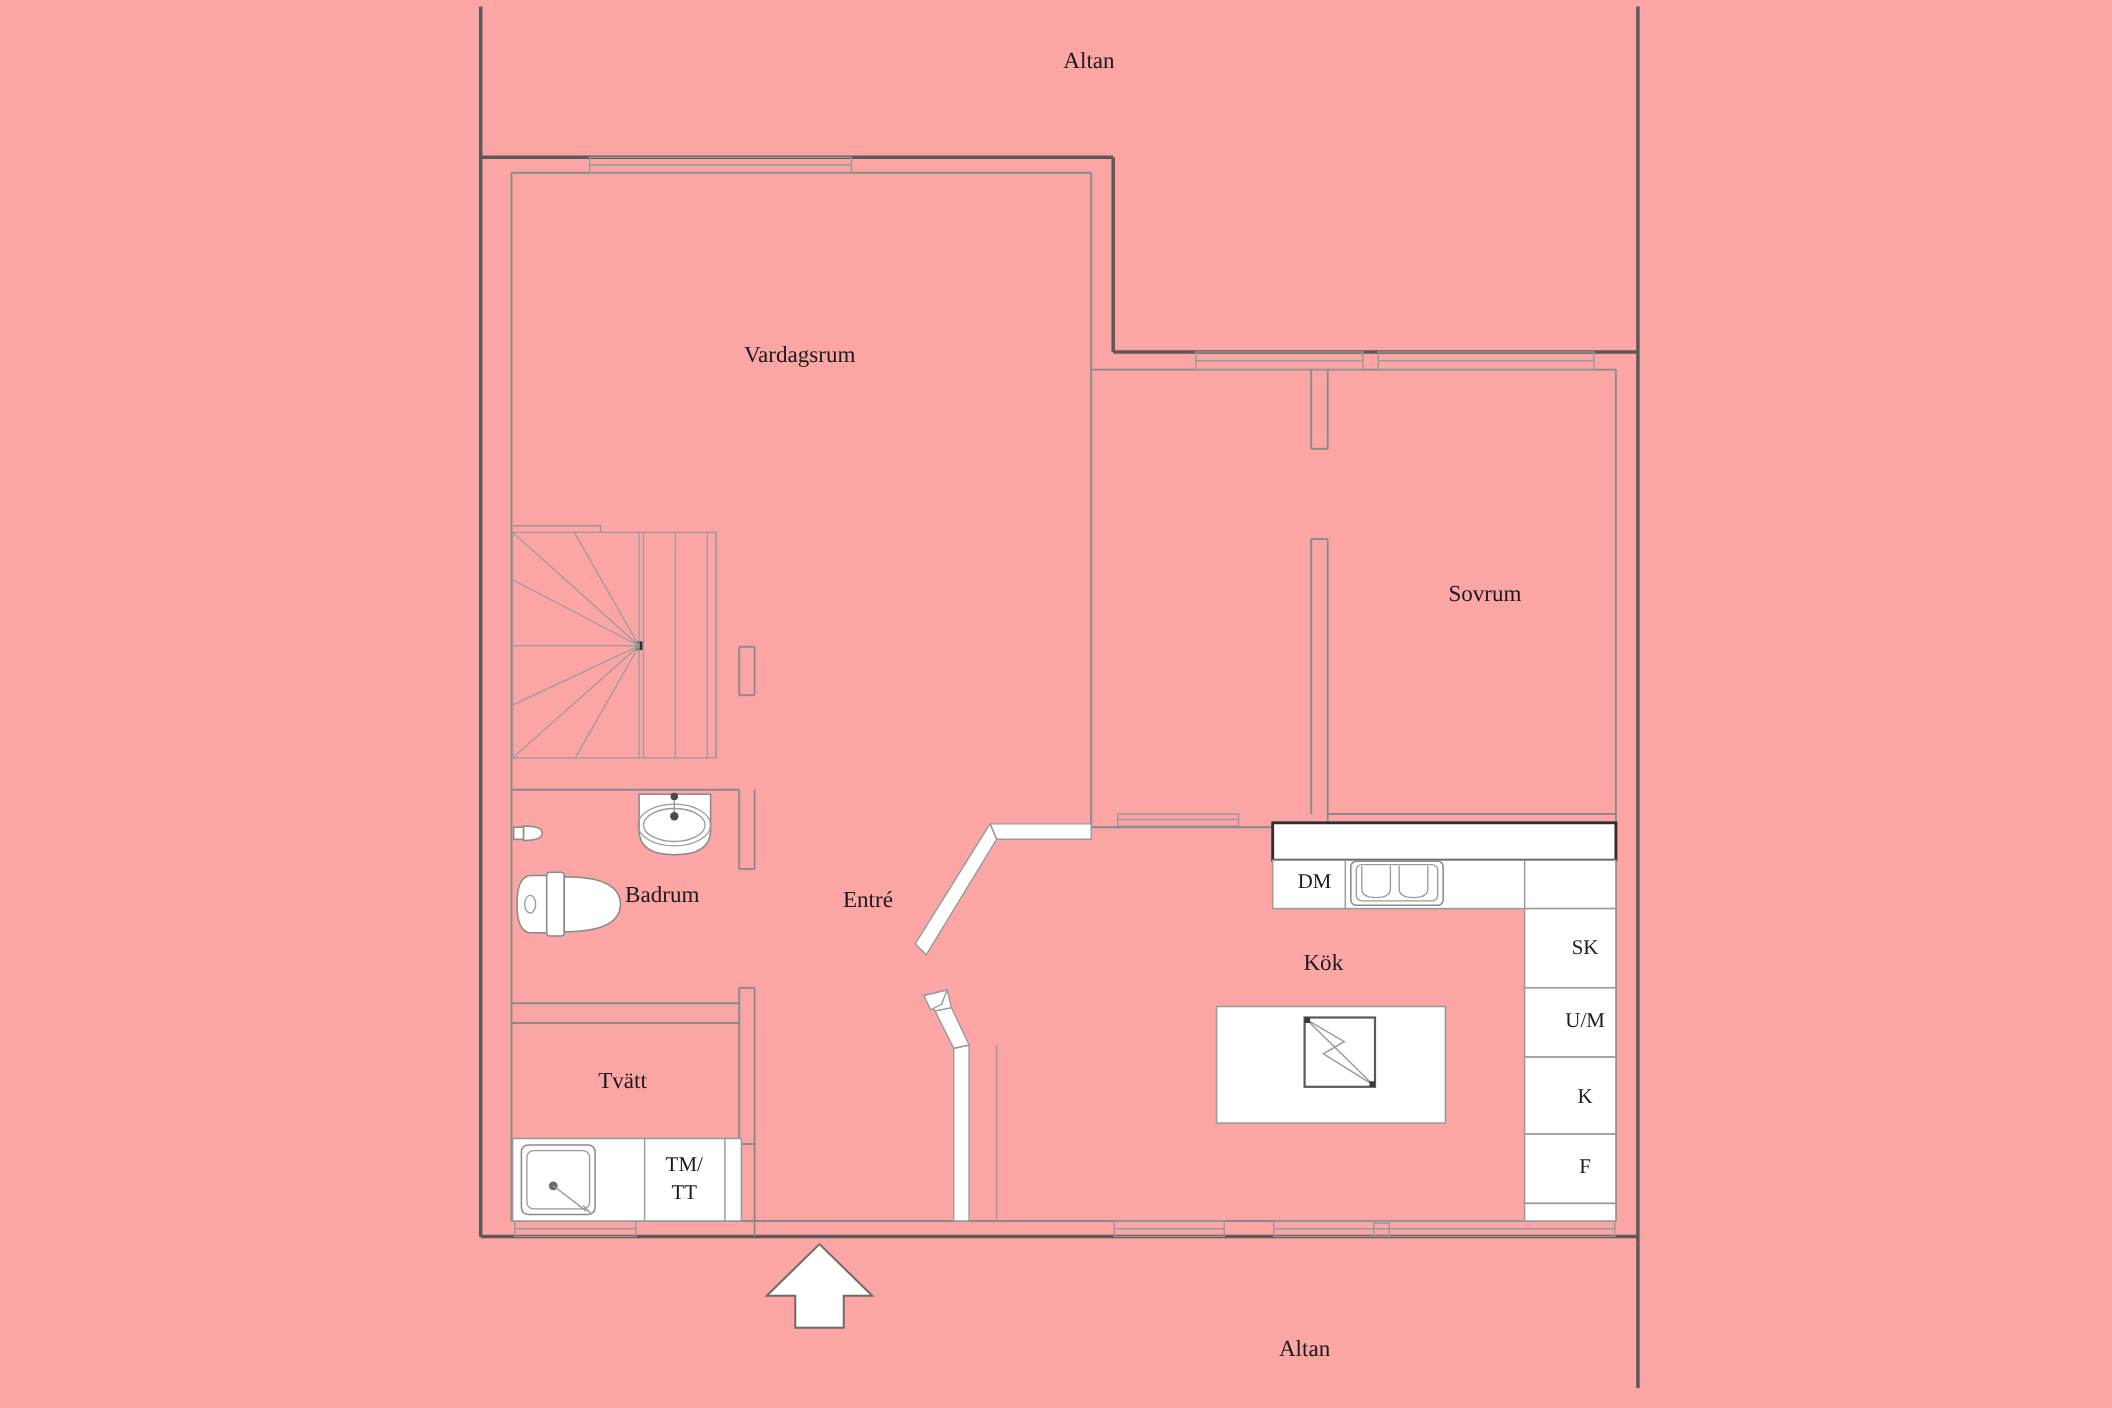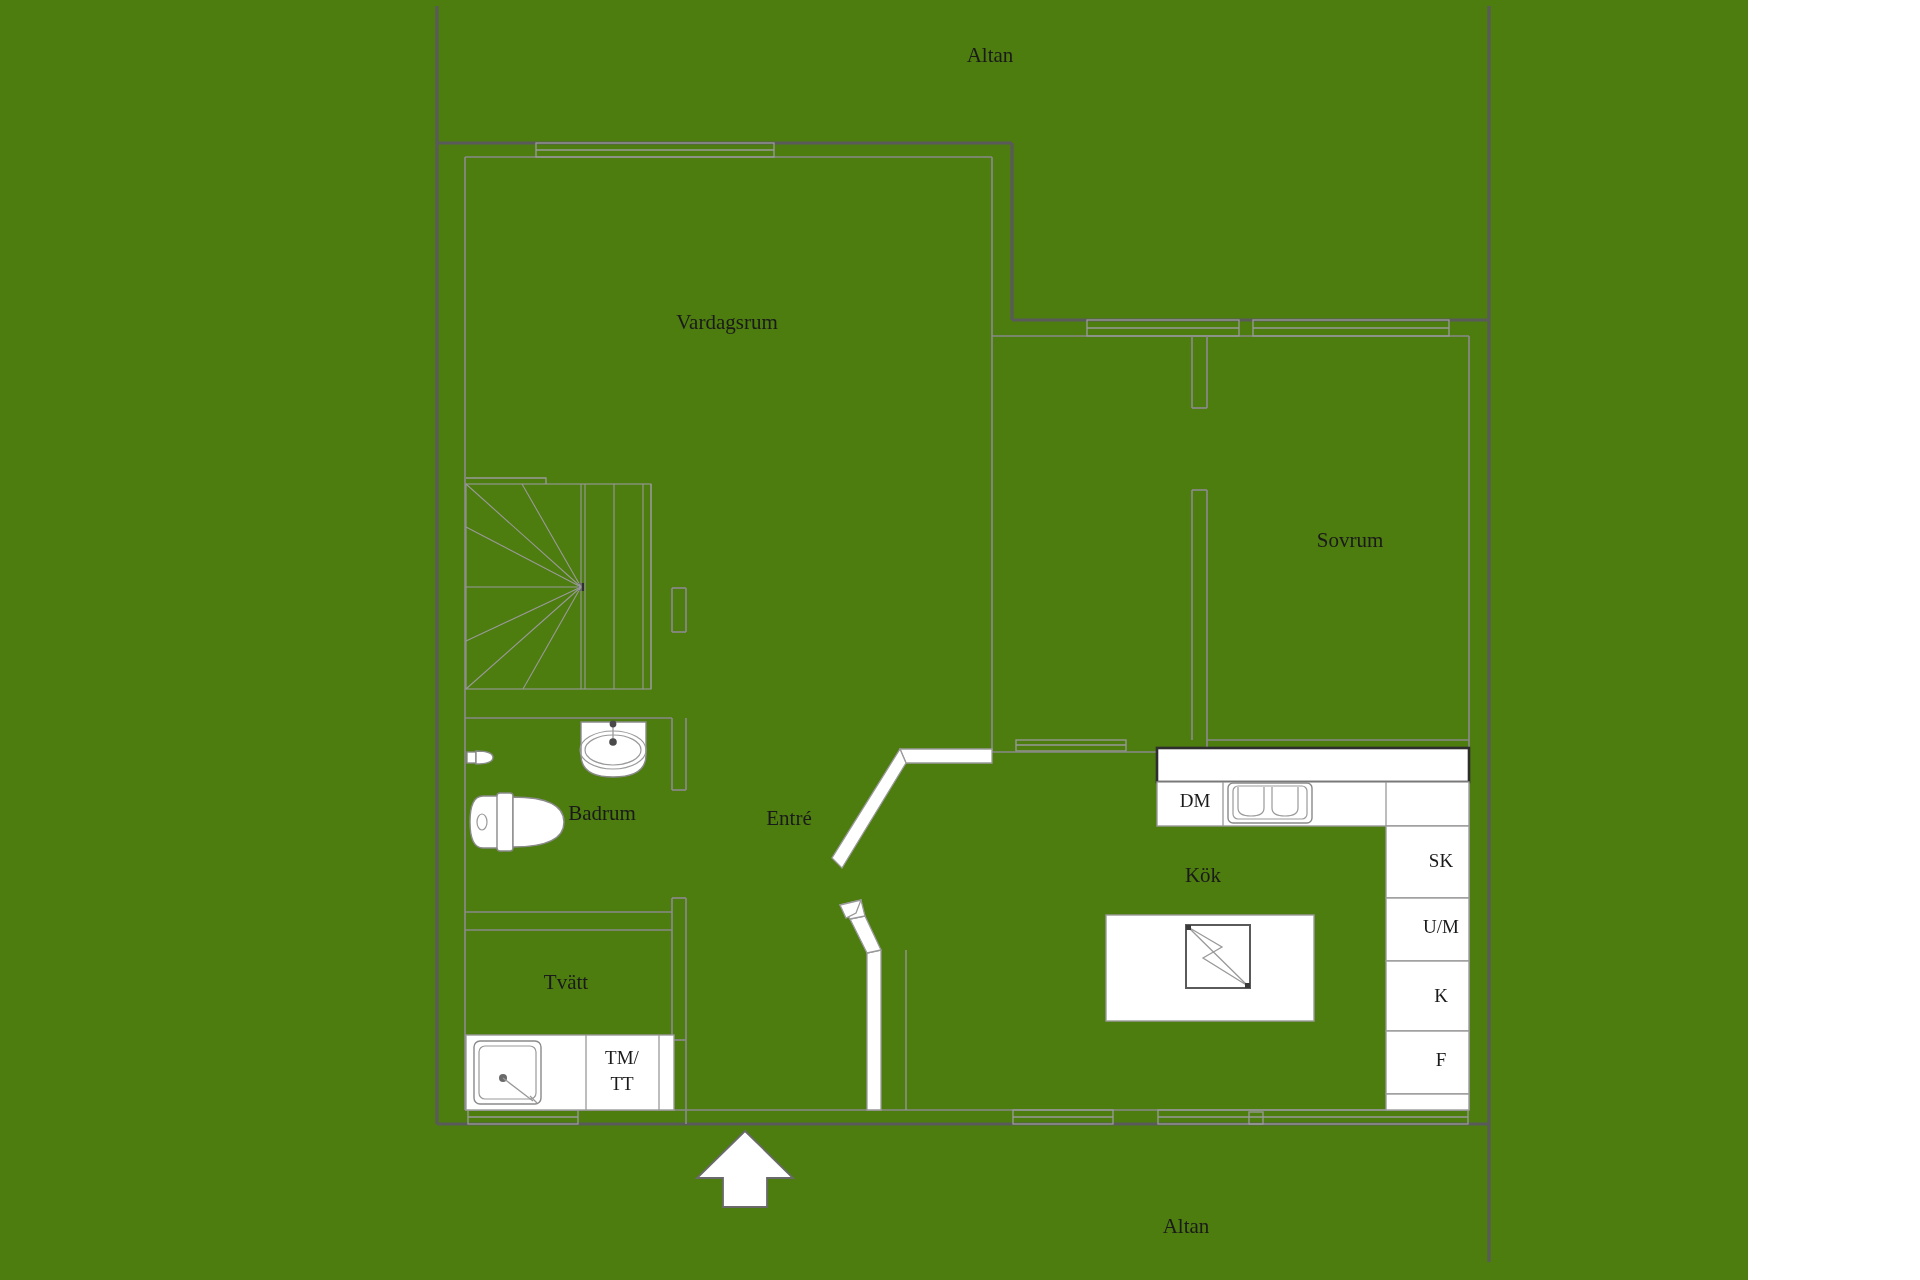--- a/index.html
+++ b/index.html
@@ -9,23 +9,23 @@
     background: #ffffff;
   }
   body {
     width: 1920px;
     height: 1280px;
     overflow: hidden;
     font-family: "Liberation Serif", "DejaVu Serif", serif;
   }
   #plan-root {
     position: relative;
-    width: 1748px;
+    width: 1920px;
     height: 1280px;
-    background: #4d7c0f;
+    background: #fca5a5;
   }
   svg#floorplan {
     position: absolute;
     top: 0;
     left: 0;
     width: 1920px;
     height: 1280px;
     display: block;
   }
   .room-label {

